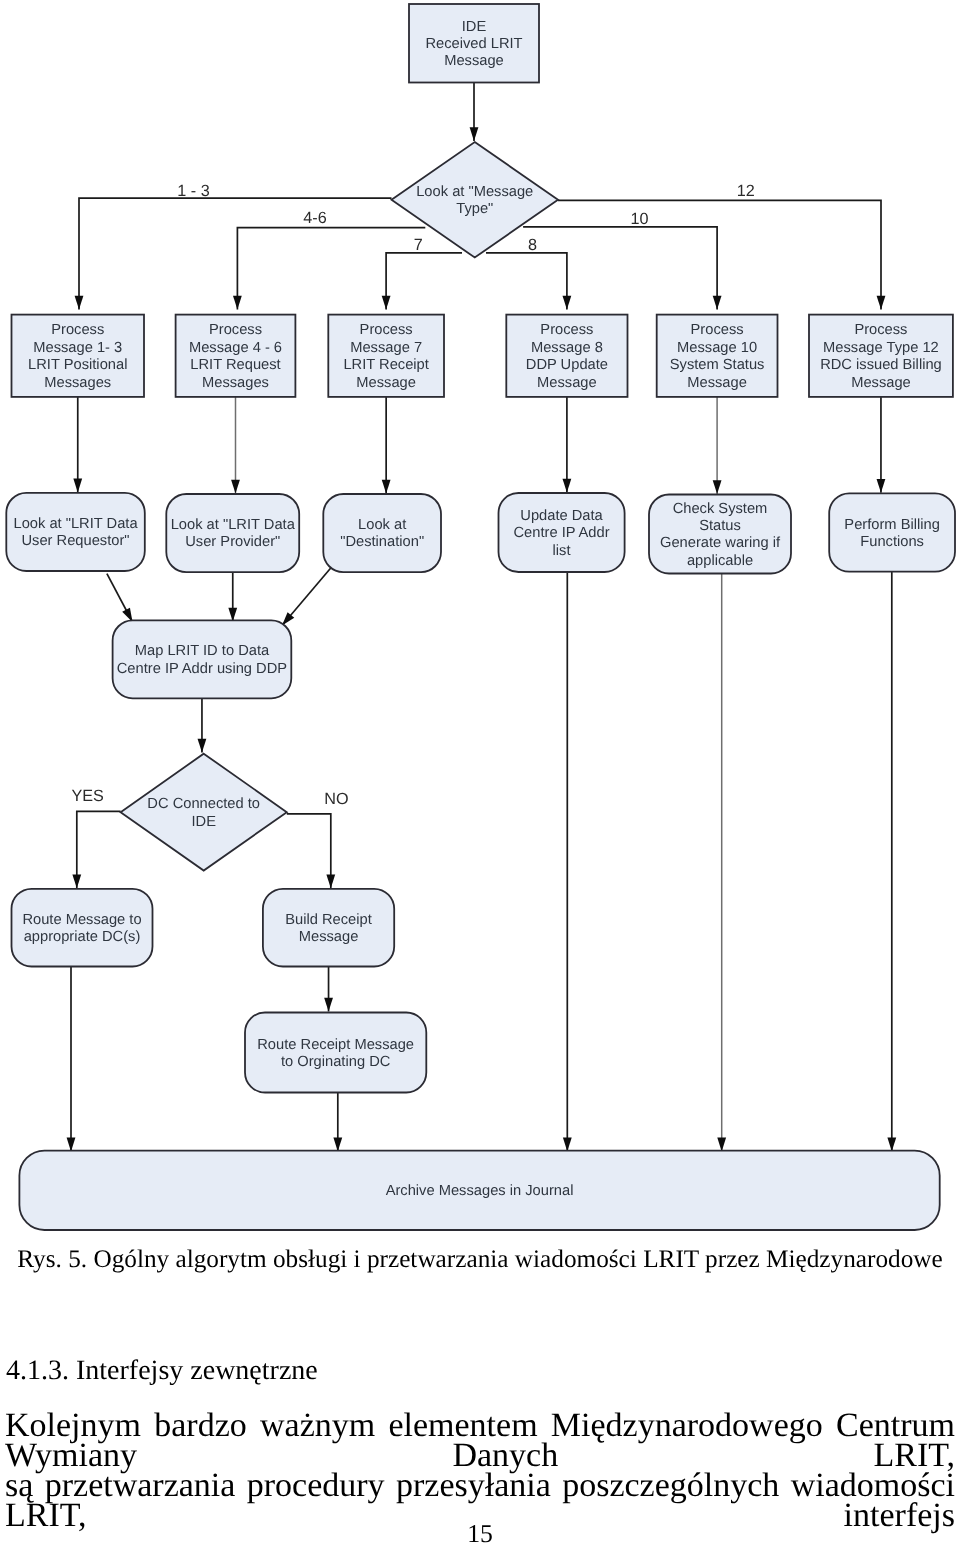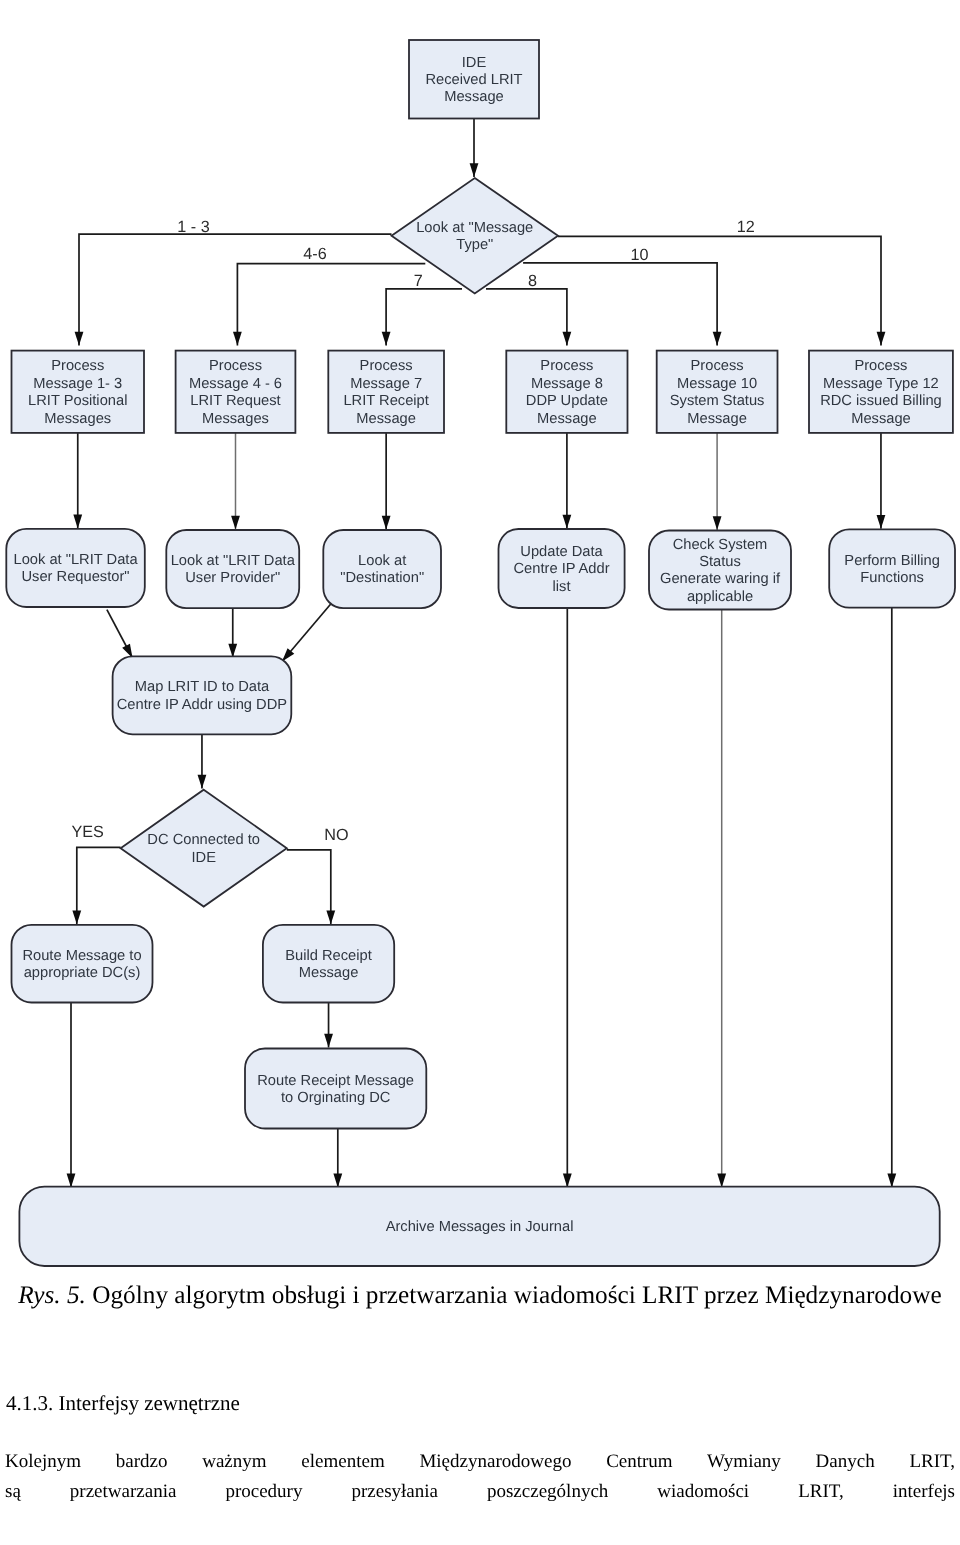--- a/index.html
+++ b/index.html
@@ -1,35 +1,35 @@
 <!DOCTYPE html>
 <html><head>
 <meta charset="utf-8">
 <title>Rys. 5 - LRIT flowchart page</title>
 <style>
   html,body{margin:0;padding:0;}
   body{width:960px;height:1545px;background:#ffffff;overflow:hidden;
        font-family:"Liberation Serif",serif;-webkit-font-smoothing:antialiased;text-rendering:geometricPrecision;}
-  #page{position:relative;width:960px;height:1379px;margin-top:36px;}
+  #page{position:relative;width:960px;height:1379px;}
   #flow{position:absolute;left:0;top:0;}
   .nf{fill:#e6ecf6;stroke:#2b2b33;stroke-width:1.8;}
   .ln{fill:none;stroke:#1a1a1a;stroke-width:1.7;stroke-linecap:butt;}
   .lt{stroke:#6e6e6e;stroke-width:1.5;}
   .ah{fill:#0c0c0c;stroke:none;}
   .nt{font-family:"Liberation Sans",sans-serif;font-size:14.7px;fill:#2f3640;
       text-anchor:middle;}
   .el{font-family:"Liberation Sans",sans-serif;font-size:16.2px;fill:#2b2b2b;
       text-anchor:middle;}
   .caption-block{position:absolute;left:0;top:1245px;width:960px;text-align:center;
            font-size:25.25px;line-height:29.8px;color:#000;}
   .cap-line{white-space:nowrap;}
-  .cap-b{font-style:italic;font-weight:normal;}
+  .cap-b{font-weight:normal;}
   .cap-i{}
-  .sec{position:absolute;left:6px;top:1355px;font-size:21px;color:#000;white-space:nowrap;}
-  .para{position:absolute;left:5px;top:1411px;width:950px;font-size:19px;color:#000;}
+  .sec{position:absolute;left:6px;top:1355px;font-size:28px;color:#000;white-space:nowrap;}
+  .para{position:absolute;left:5px;top:1411px;width:950px;font-size:34px;color:#000;}
   .jline{text-align:justify;text-align-last:justify;white-space:normal;line-height:30.0px;}
   .pg{position:absolute;left:0;top:1519px;width:960px;text-align:center;font-size:25.7px;color:#000;}
 </style>
 </head>
 <body>
 
 <div id="page">
 <svg id="flow" viewBox="0 0 960 1240" width="960" height="1240">
       <g>
         <g>

